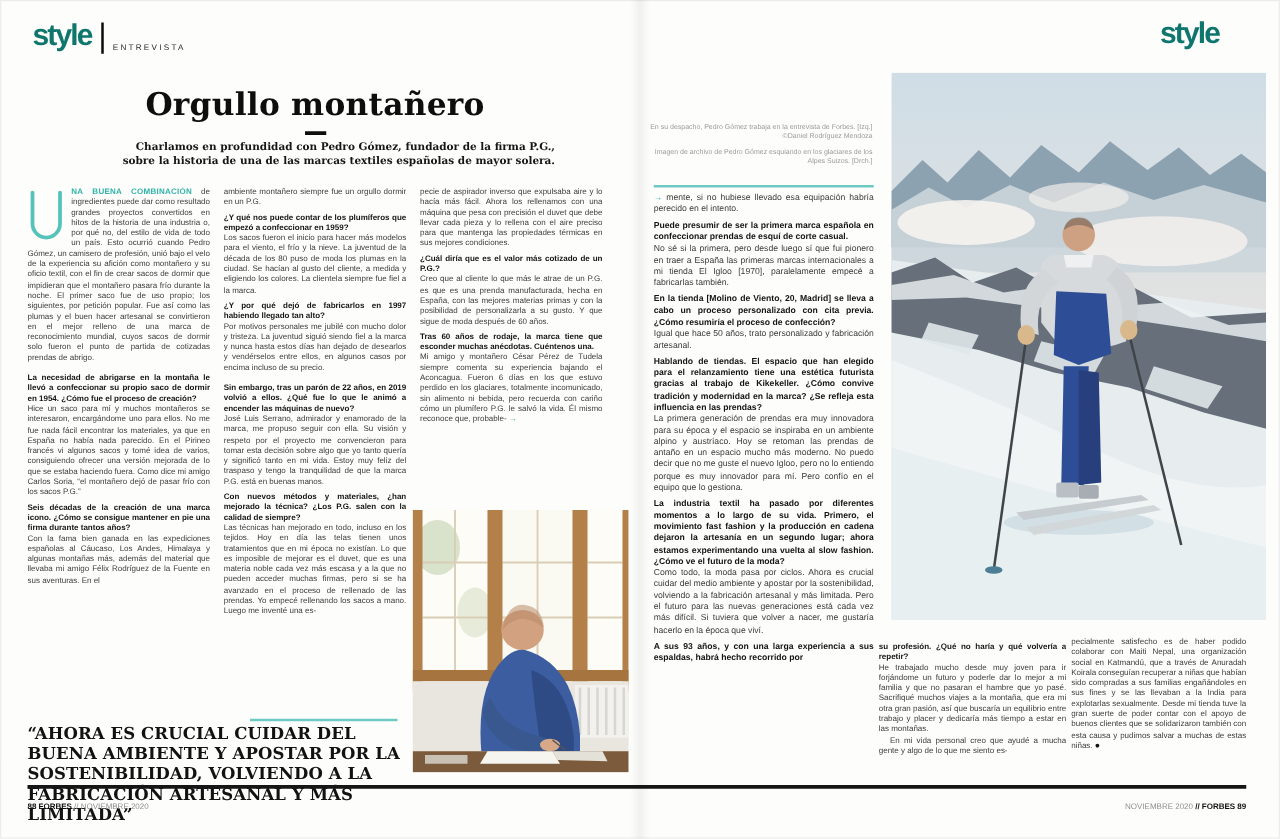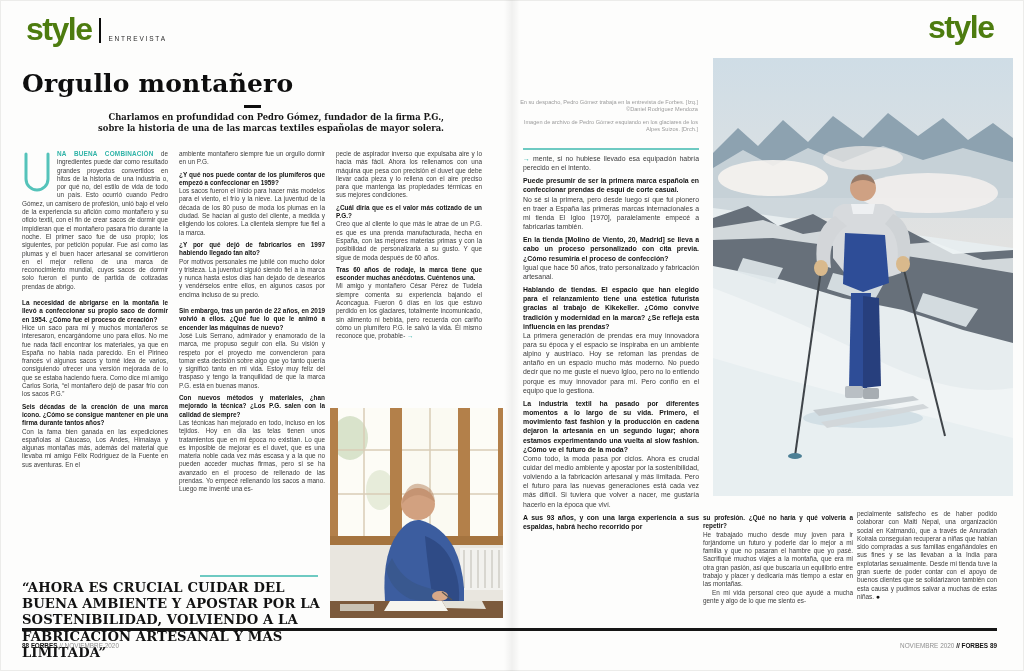--- a/index.html
+++ b/index.html
@@ -3,27 +3,27 @@
 <meta charset="utf-8">
 <style>
   html,body{margin:0;padding:0;background:#ffffff;}
   .spread{position:relative;width:1024px;height:671px;background:#fdfdfc;overflow:hidden;
           font-family:"Liberation Sans",sans-serif;color:#3b3b3b;box-shadow:inset 0 0 0 1px #ececea;}
   .gutter-shadow{position:absolute;left:504px;top:0;width:16px;height:671px;
           background:linear-gradient(90deg,rgba(0,0,0,0),rgba(0,0,0,0.05) 50%,rgba(0,0,0,0));}
 
   
   .masthead{position:absolute;left:26px;top:13px;display:flex;align-items:flex-end;}
-  .brand{font-weight:700;font-size:32px;line-height:32px;letter-spacing:-1.5px;color:#4d7c0f;}
+  .brand{font-weight:700;font-size:24px;line-height:32px;letter-spacing:-1.5px;color:#0f766e;}
   .masthead-divider{width:2px;height:25px;background:#0c0c0c;margin:0 7px 2px 8px;}
   .section-label{font-size:6.5px;letter-spacing:1.8px;color:#2a2a2a;margin-bottom:3px;}
   .brand-right{position:absolute;left:928px;top:11px;}
 
   
-  .title{position:absolute;left:22px;top:70px;width:460px;margin:0;text-align:left;
+  .title{position:absolute;left:22px;top:70px;width:460px;margin:0;text-align:center;
          font:700 25px/28px "DejaVu Serif",serif;color:#0e0e0e;letter-spacing:0.2px;}
   .title-dash{position:absolute;left:244px;top:105px;width:17px;height:3px;background:#0e0e0e;}
   .subtitle{position:absolute;left:60px;top:112px;width:384px;margin:0;text-align:right;
             font:700 8.4px/10.8px "DejaVu Serif",serif;color:#161616;white-space:pre-line;}
 
   
   .col{position:absolute;overflow:hidden;}
   .col-l1{left:22px;top:150px;width:146px;height:425px;}
   .col-l2{left:179px;top:150px;width:146px;height:425px;}
   .col-l3{left:336px;top:150px;width:146px;height:246px;}

